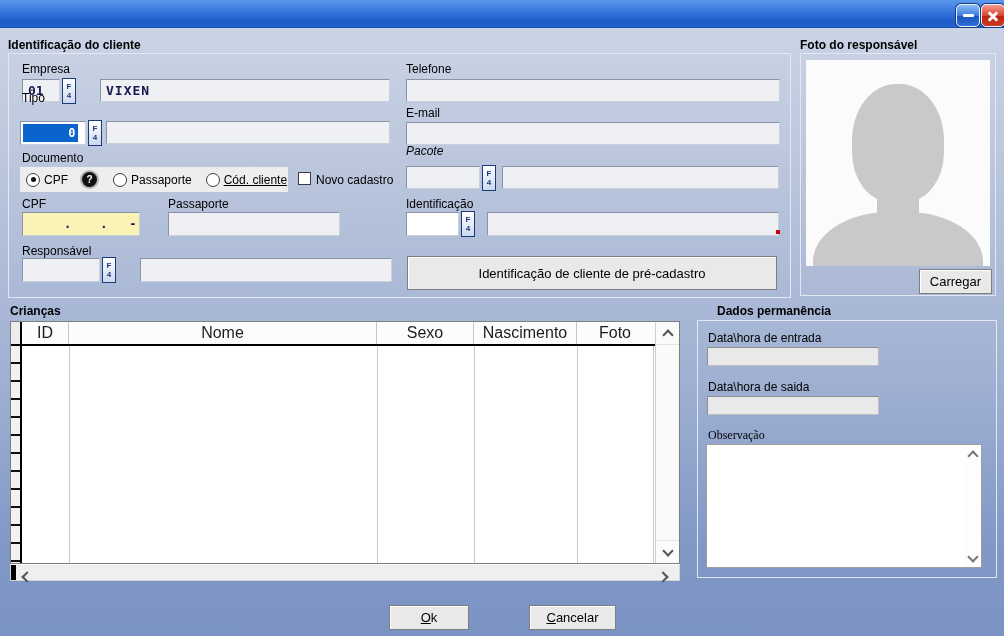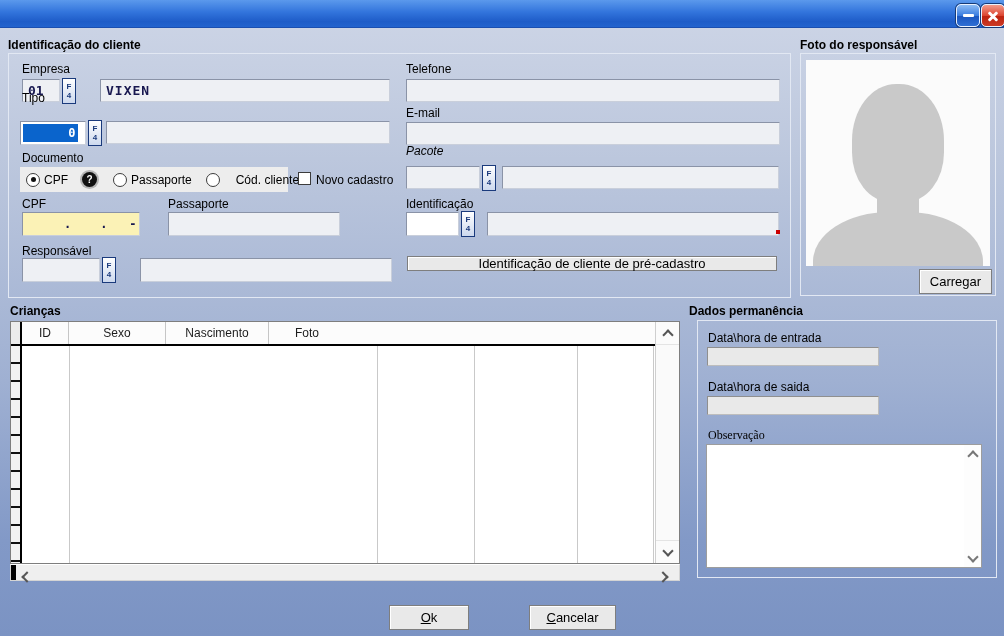--- a/index.html
+++ b/index.html
@@ -59,21 +59,21 @@
   .checkbox{width:13px;height:13px;border:1px solid #3c3c3c;background:#fff;flex:none;}
 
   
   .btn{background:#e9e9e9;border:1px solid #7e7e7e;box-shadow:inset 1px 1px 0 #ffffff;
     display:flex;align-items:center;justify-content:center;font-size:13px;color:#000;cursor:default;}
 
   
   .grid{background:#fff;border:1px solid #7e7e7e;}
   .ghead{position:absolute;left:0;top:0;height:22px;display:flex;background:#fcfcfc;
     border-bottom:2px solid #000;}
-  .hcell{display:flex;align-items:center;justify-content:center;font-size:12px;color:#1c1c1c;
+  .hcell{display:flex;align-items:center;justify-content:center;font-size:16px;color:#1c1c1c;
     border-right:1px solid #c6c6c6;box-sizing:border-box;height:22px;}
   .hcell.ind{background:#ececec;border-right:2px solid #000;}
   .ind-strip{background:repeating-linear-gradient(180deg,#f2f2f2 0px,#f2f2f2 16px,#101010 16px,#101010 18px);
     border-right:2px solid #000;}
   .colsep{width:1px;background:#c9c9c9;}
 
   .sb-track-v{background:#fafafa;border-left:1px solid #cfcfcf;}
   .sb-box{position:absolute;left:0;right:0;height:22px;display:flex;align-items:center;justify-content:center;background:#fbfbfb;}
   .chev{width:6px;height:6px;border-right:2px solid #555;border-bottom:2px solid #555;display:inline-block;}
   .chev.up{transform:rotate(-135deg);margin-top:3px;}
@@ -134,21 +134,21 @@
   <div class="abs lbl" style="left:22px;top:151px;">Documento</div>
   <div class="abs radio-panel" style="left:20px;top:167px;width:268px;height:25px;">
     <span class="radio" style="margin-left:6px;">
         <span class="dot"></span>
       </span>
     <span class="lbl" style="margin-left:4px;">CPF</span>
     <span class="qicon" style="margin-left:14px;">?</span>
     <span class="radio" style="margin-left:16px;"></span>
     <span class="lbl" style="margin-left:4px;">Passaporte</span>
     <span class="radio" style="margin-left:14px;"></span>
-    <span class="lbl" style="margin-left:16px;">Cód. cliente</span>
+    <span class="lbl" style="margin-left:4px;text-decoration:underline;">Cód. cliente</span>
   </div>
   <div class="abs checkbox" style="left:298px;top:172px;"></div>
   <div class="abs lbl" style="left:316px;top:173px;">Novo cadastro</div>
 
   <div class="abs lbl" style="left:22px;top:197px;">CPF</div>
   <div class="abs edit-y mask" style="left:22px;top:212px;width:118px;height:24px;">     .    .   -</div>
   <div class="abs lbl" style="left:168px;top:197px;">Passaporte</div>
   <div class="abs edit" style="left:168px;top:212px;width:172px;height:24px;"></div>
 
   <div class="abs lbl" style="left:22px;top:244px;">Responsável</div>
@@ -174,36 +174,37 @@
 
   <div class="abs lbl" style="left:406px;top:197px;">Identificação</div>
   <div class="abs edit-w" style="left:406px;top:212px;width:53px;height:24px;"></div>
   <div class="abs f4btn" style="left:461px;top:211px;">
     <span>F</span>
       <span>4</span>
   </div>
   <div class="abs edit" style="left:487px;top:212px;width:292px;height:24px;"></div>
   <div class="abs reddot" style="left:776px;top:230px;"></div>
 
-  <div class="abs btn" style="left:407px;top:256px;width:370px;height:15px;">Identificação de cliente de pré-cadastro</div>
+  <div class="abs btn" style="left:407px;top:256px;width:370px;height:34px;">Identificação de cliente de pré-cadastro</div>
 
   <div class="abs group-title" style="left:800px;top:38px;">Foto do responsável</div>
   <div class="abs group-box" style="left:800px;top:53px;width:196px;height:243px;"></div>
   <div class="abs photo" style="left:806px;top:60px;width:184px;height:206px;">
     <div class="sil head"></div>
     <div class="sil neck"></div>
     <div class="sil shoulders"></div>
   </div>
   <div class="abs btn" style="left:919px;top:269px;width:73px;height:25px;">Carregar</div>
 
   <div class="abs group-title" style="left:10px;top:304px;">Crianças</div>
   <div class="abs grid" style="left:10px;top:321px;width:670px;height:243px;">
     <div class="ghead" style="width:644px;">
       <div class="hcell ind" style="width:11px;"></div>
       <div class="hcell" style="width:47px;">ID</div>
+      <div class="hcell" style="width:308px;">Nome</div>
       <div class="hcell" style="width:97px;">Sexo</div>
       <div class="hcell" style="width:103px;">Nascimento</div>
       <div class="hcell" style="width:76px;border-right:none;">Foto</div>
     </div>
 
     <div class="abs ind-strip" style="left:0;top:24px;width:11px;height:217px;"></div>
 
     <div class="abs colsep" style="left:58px;top:24px;height:217px;"></div>
     <div class="abs colsep" style="left:366px;top:24px;height:217px;"></div>
     <div class="abs colsep" style="left:463px;top:24px;height:217px;"></div>
@@ -219,21 +220,21 @@
         </div>
     </div>
   </div>
 
   <div class="abs hscroll" style="left:10px;top:564px;width:670px;height:17px;">
     <div class="abs" style="left:0;top:0;width:5px;height:15px;background:#000;"></div>
     <div class="abs" style="left:9px;top:2px;"><span class="chev left"></span></div>
     <div class="abs" style="right:9px;top:2px;"><span class="chev right"></span></div>
   </div>
 
-  <div class="abs group-title" style="left:689px;top:304px;">Dados permanência</div>
+  <div class="abs group-title" style="left:717px;top:304px;">Dados permanência</div>
   <div class="abs group-box" style="left:697px;top:320px;width:300px;height:258px;"></div>
 
   <div class="abs lbl" style="left:708px;top:331px;">Data\hora de entrada</div>
   <div class="abs edit-g" style="left:707px;top:347px;width:172px;height:19px;"></div>
 
   <div class="abs lbl" style="left:708px;top:380px;">Data\hora de saida</div>
   <div class="abs edit-g" style="left:707px;top:396px;width:172px;height:19px;"></div>
 
   <div class="abs lbl" style="left:708px;top:428px;font-family:Liberation Serif, serif;">Observação</div>
   <div class="abs" style="left:706px;top:444px;width:276px;height:124px;background:#fff;border:1px solid #9d9d9d;">

